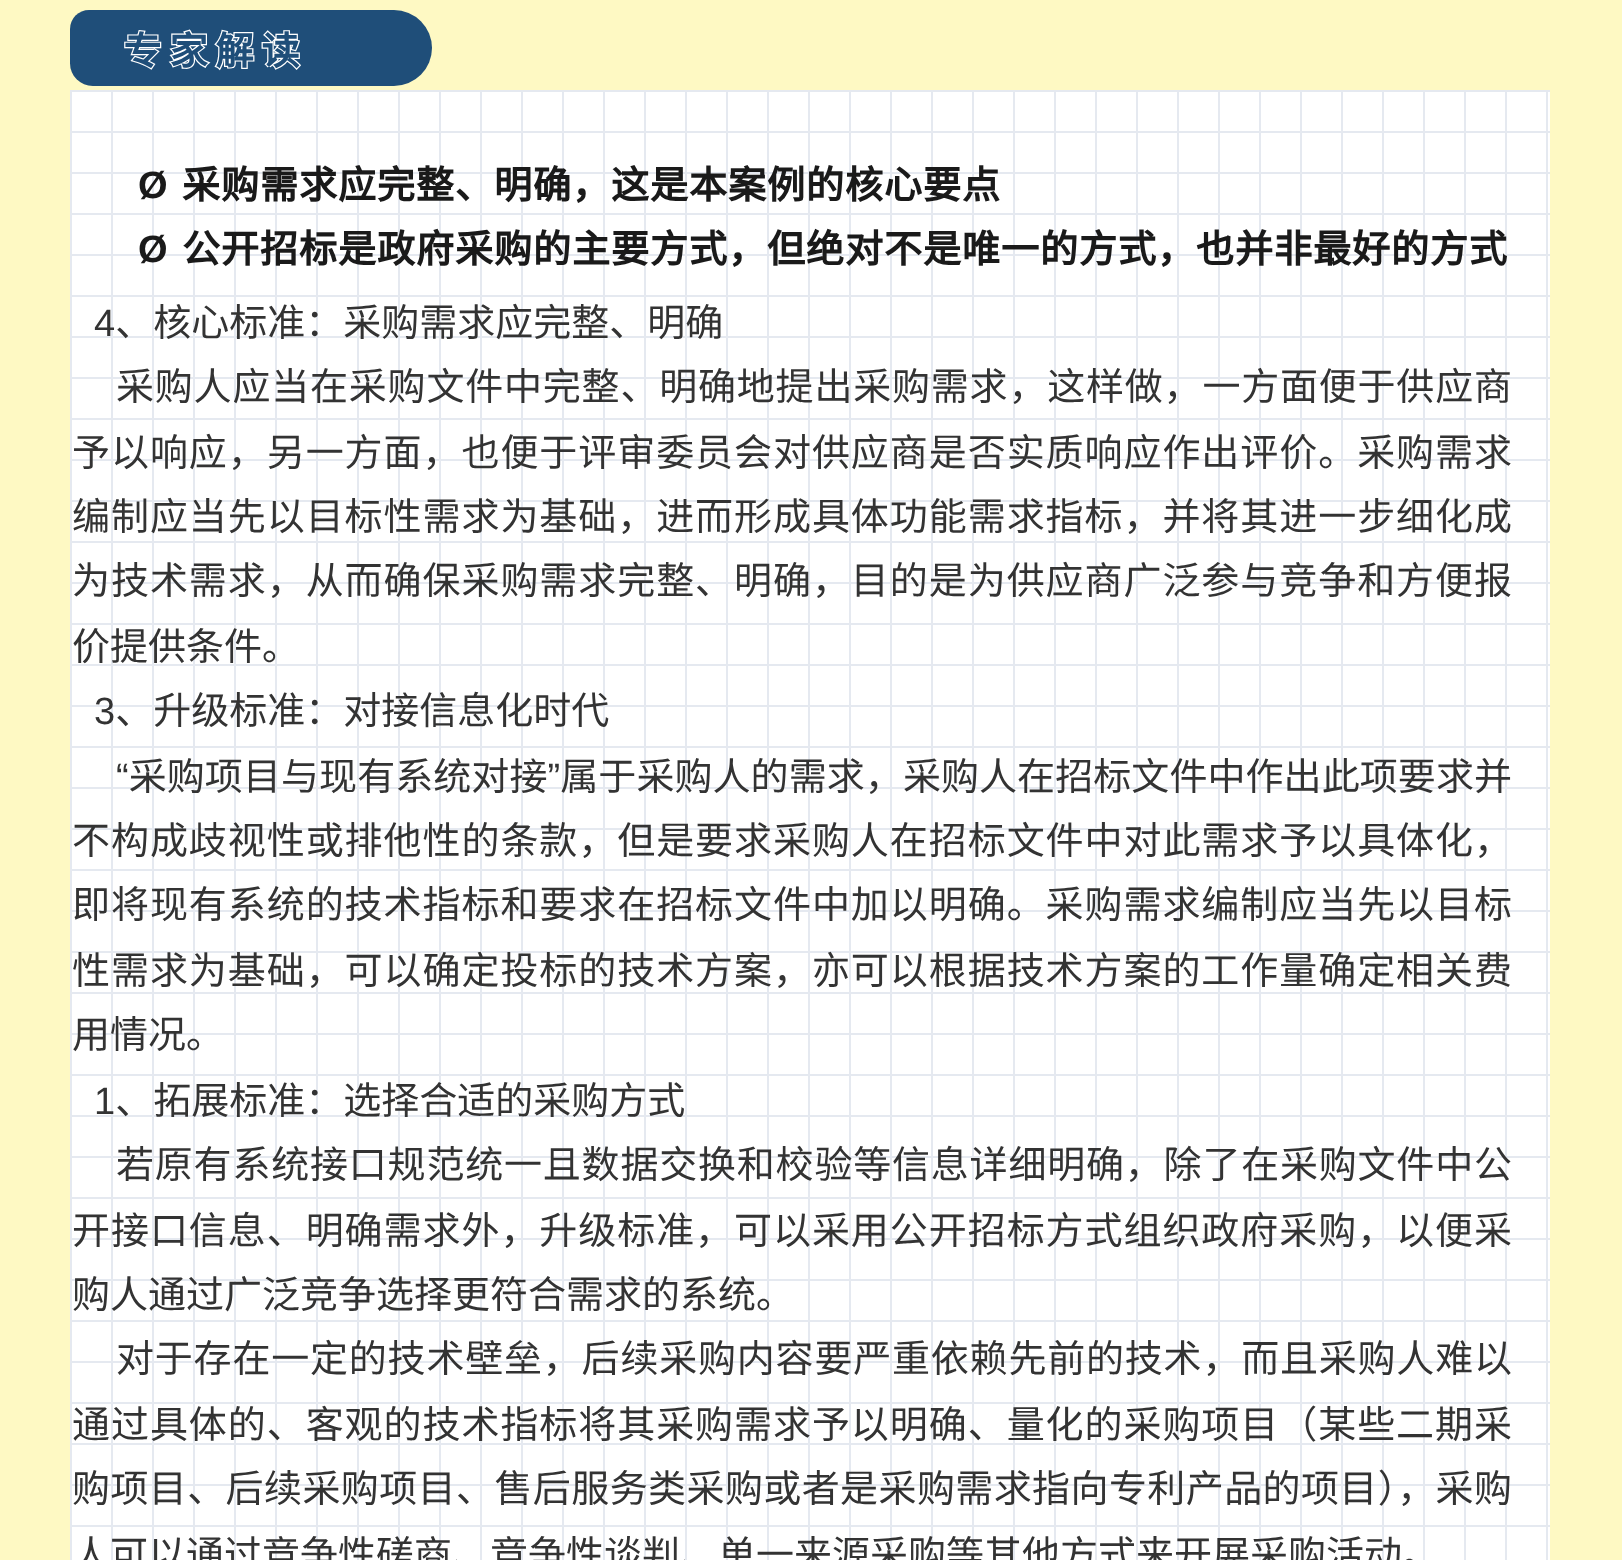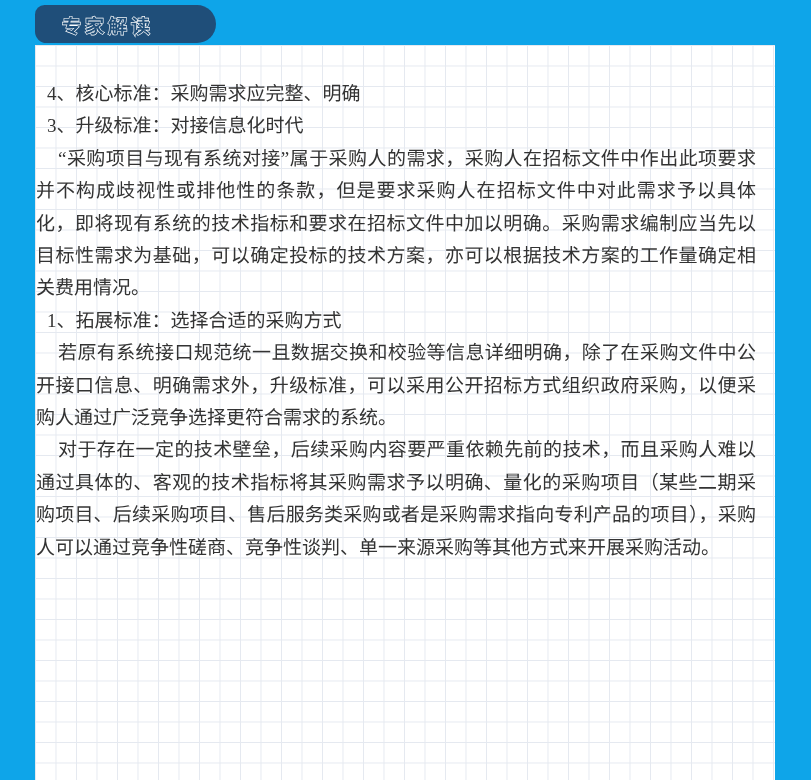--- a/index.html
+++ b/index.html
@@ -6,22 +6,21 @@
     margin: 0;
     padding: 0;
     background: #ffffff;
     font-family: "Liberation Sans", sans-serif;
   }
   .page {
     position: relative;
     width: 811px;
     height: 780px;
     overflow: hidden;
-    background: #0ea5e9;
-    font-family: Liberation Serif, serif;
+    background: #fef9c3;
   }
   
   .tab {
     position: absolute;
     left: 35px;
     top: 5px;
     width: 181px;
     height: 38px;
     background: #1f4e79;
     border-radius: 10px 20px 20px 12px;
@@ -96,23 +95,31 @@
 <body>
 
 <div class="page">
 
   <div class="tab">
     <span class="tab-label">专家解读</span>
   </div>
 
   <div class="panel">
     <div class="doc">
+      <div class="key-points" id="key-points">
+  <p class="key-point"><span class="marker">Ø</span><span>采购需求应完整、明确，这是本案例的核心要点</span></p>
+
+  <p class="key-point"><span class="marker">Ø</span><span>公开招标是政府采购的主要方式，但绝对不是唯一的方式，也并非最好的方式</span></p>
+</div>
       <div id="sections">
   <section class="section">
     <p class="section-heading">4、核心标准：采购需求应完整、明确</p>
+    <div class="paras">
+  <p class="para">采购人应当在采购文件中完整、明确地提出采购需求，这样做，一方面便于供应商予以响应，另一方面，也便于评审委员会对供应商是否实质响应作出评价。采购需求编制应当先以目标性需求为基础，进而形成具体功能需求指标，并将其进一步细化成为技术需求，从而确保采购需求完整、明确，目的是为供应商广泛参与竞争和方便报价提供条件。</p>
+</div>
   </section>
 
   <section class="section">
     <p class="section-heading">3、升级标准：对接信息化时代</p>
     <div class="paras">
   <p class="para">“采购项目与现有系统对接”属于采购人的需求，采购人在招标文件中作出此项要求并不构成歧视性或排他性的条款，但是要求采购人在招标文件中对此需求予以具体化，即将现有系统的技术指标和要求在招标文件中加以明确。采购需求编制应当先以目标性需求为基础，可以确定投标的技术方案，亦可以根据技术方案的工作量确定相关费用情况。</p>
 </div>
   </section>
 
   <section class="section">

